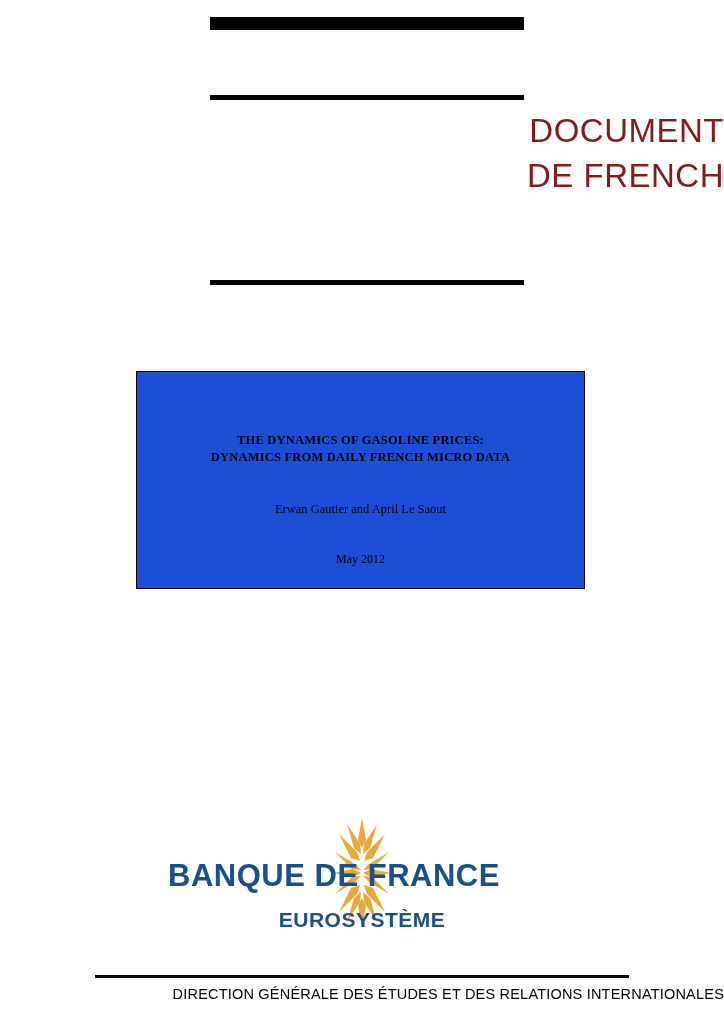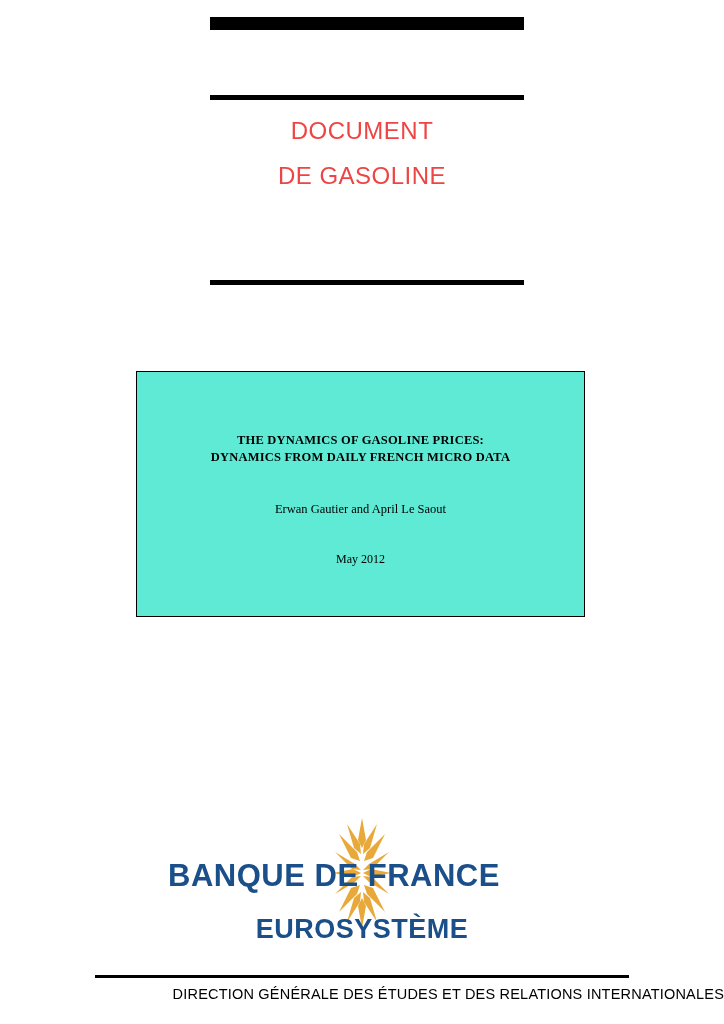--- a/index.html
+++ b/index.html
@@ -48,37 +48,38 @@
   
   .masthead {
     position: absolute;
     left: 0;
     top: 108px;
     width: 724px;
     text-align: center;
   }
   .masthead-line {
     font-family: "Liberation Sans", sans-serif;
-    font-size: 24px;
+    font-size: 33px;
     letter-spacing: 0.5px;
     line-height: 45px;
-    color: #ef4444;
+    color: #7f1d1d;
     white-space: pre;
+    text-align: right;
   }
 
   
   .title-box {
     position: absolute;
     left: 136px;
     top: 371px;
     width: 449px;
-    height: 246px;
+    height: 218px;
     border: 1px solid #000000;
     box-sizing: border-box;
-    background: #5eead4;
+    background: #1d4ed8;
   }
   .paper-title {
     position: absolute;
     left: 0;
     top: 60px;
     width: 100%;
     font-family: "Liberation Serif", serif;
     font-weight: bold;
     font-size: 12.5px;
     line-height: 17px;
@@ -128,26 +129,26 @@
     font-family: "Liberation Sans", sans-serif;
     font-weight: bold;
     font-size: 31px;
     letter-spacing: 0.5px;
     color: #1a4f8a;
     white-space: pre;
   }
   .logo-sub {
     position: absolute;
     left: 0;
-    top: 96px;
+    top: 90px;
     width: 724px;
     text-align: center;
     font-family: "Liberation Sans", sans-serif;
     font-weight: bold;
-    font-size: 27px;
+    font-size: 21px;
     letter-spacing: 0.5px;
     color: #1a4f8a;
   }
 
   
   .footer-rule {
     position: absolute;
     left: 95px;
     top: 975px;
     width: 534px;
@@ -169,21 +170,21 @@
 </head>
 <body>
 
 <div class="page">
 
   <div class="rule-thick rule-top"></div>
   <div class="rule-med rule-under-title"></div>
 
   <div class="masthead">
     <div class="masthead-line">DOCUMENT</div>
-    <div class="masthead-line">DE GASOLINE</div>
+    <div class="masthead-line">DE FRENCH</div>
   </div>
 
   <div class="rule-med rule-bottom-block"></div>
 
   <div class="title-box">
     <div class="paper-title">
       <div>THE DYNAMICS OF GASOLINE PRICES:</div>
       <div>DYNAMICS FROM DAILY FRENCH MICRO DATA</div>
     </div>
     <div class="paper-authors">Erwan Gautier and April Le Saout</div>

